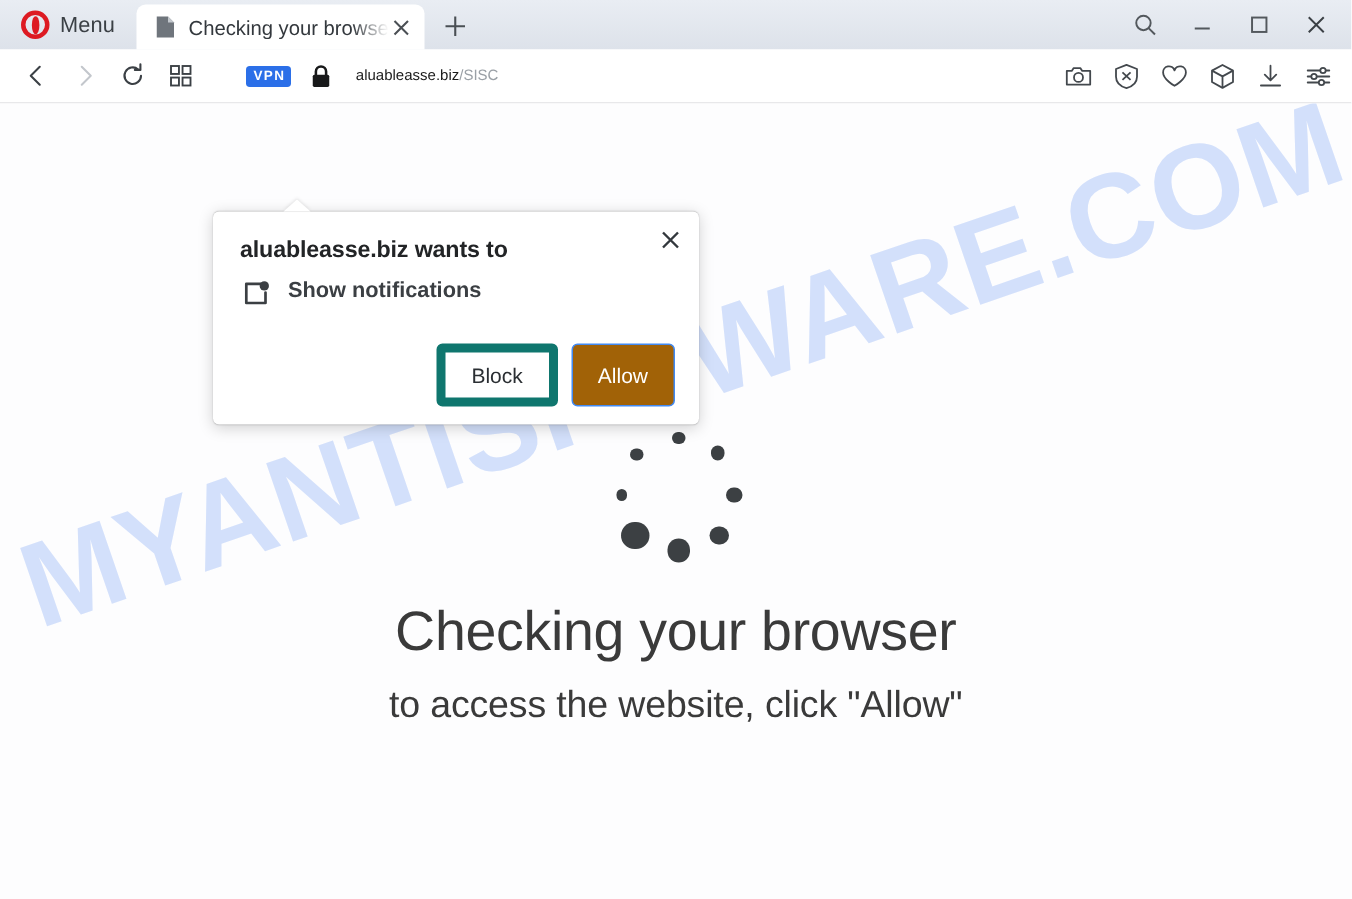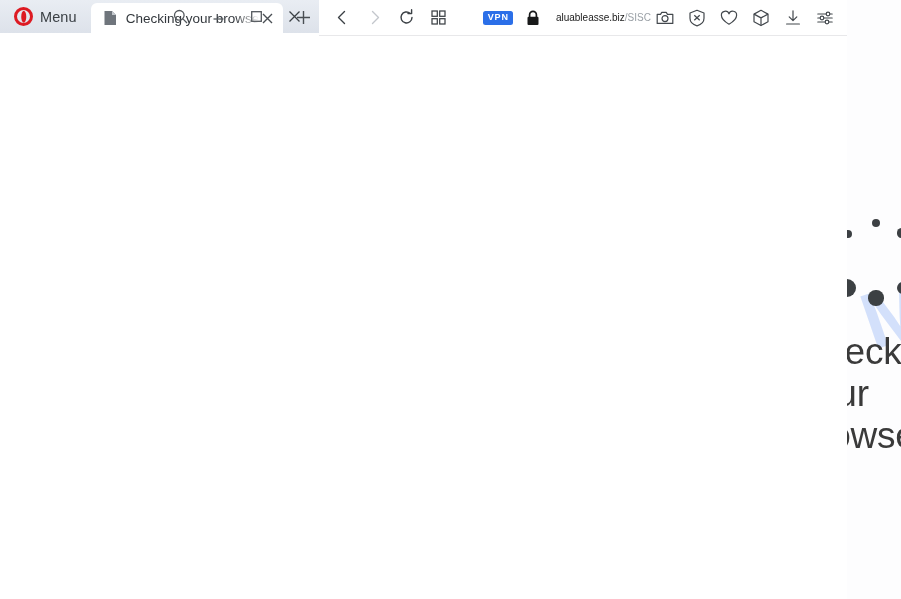--- a/index.html
+++ b/index.html
@@ -6,21 +6,21 @@
   html, body {
     width: 901px; height: 599px;
     font-family: "Liberation Sans", sans-serif;
     background: #ffffff;
     overflow: hidden;
   }
 
   .browser-window {
     width: 901px; height: 599px;
     position: relative;
-    display: flex; flex-direction: row;
+    display: flex; flex-direction: column;
     background: #ffffff;
   }
 
   
   .tab-strip {
     height: 33px;
     background: linear-gradient(to bottom, #e9edf3 0%, #dde2ea 100%);
     display: flex; align-items: flex-end;
     position: relative;
     flex: 0 0 auto;
@@ -425,20 +425,21 @@
           <i style="left: 42.8px; top: -0.2px; width: 8.4px; height: 8.4px; background: rgb(60, 64, 67);"></i>
           <i style="left: 14.8px; top: 10.8px; width: 8.4px; height: 8.4px; background: rgb(60, 64, 67);"></i>
           <i style="left: 68.4px; top: 9.4px; width: 9.2px; height: 9.2px; background: rgb(60, 64, 67);"></i>
           <i style="left: 5.4px; top: 38.4px; width: 7.2px; height: 7.2px; background: rgb(60, 64, 67);"></i>
           <i style="left: 78.8px; top: 36.8px; width: 10.4px; height: 10.4px; background: rgb(60, 64, 67);"></i>
           <i style="left: 8.8px; top: 59.8px; width: 18.4px; height: 18.4px; background: rgb(60, 64, 67);"></i>
           <i style="left: 39.4px; top: 71.4px; width: 15.2px; height: 15.2px; background: rgb(60, 64, 67);"></i>
           <i style="left: 67.8px; top: 62.8px; width: 12.4px; height: 12.4px; background: rgb(60, 64, 67);"></i>
         </div>
       <div class="heading">Checking your browser</div>
+      <div class="subheading">to access the website, click "Allow"</div>
     </div>
 
     <div class="perm-dialog">
 
       <div class="perm-close">
         <svg width="12" height="12" viewBox="0 0 12 12">
           <path d="M1 1 L11 11 M11 1 L1 11" stroke="#33383d" stroke-width="1.6" fill="none"></path>
         </svg>
       </div>
 

